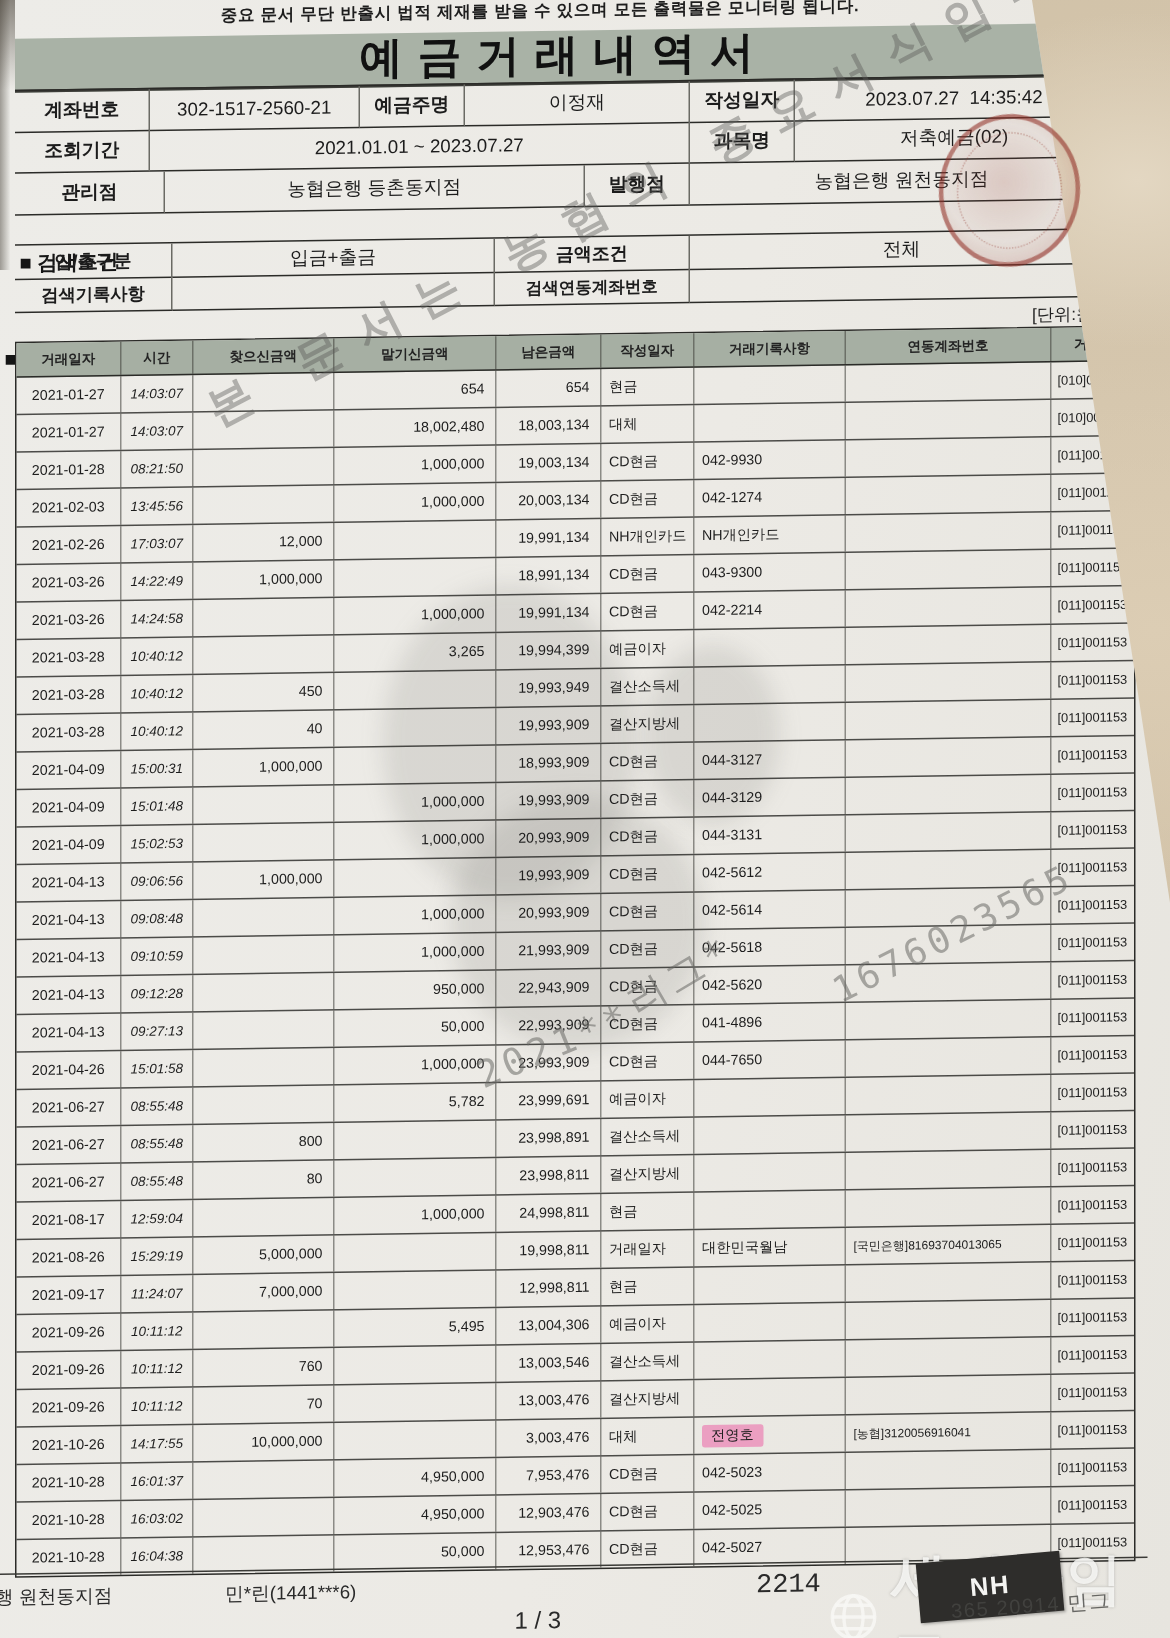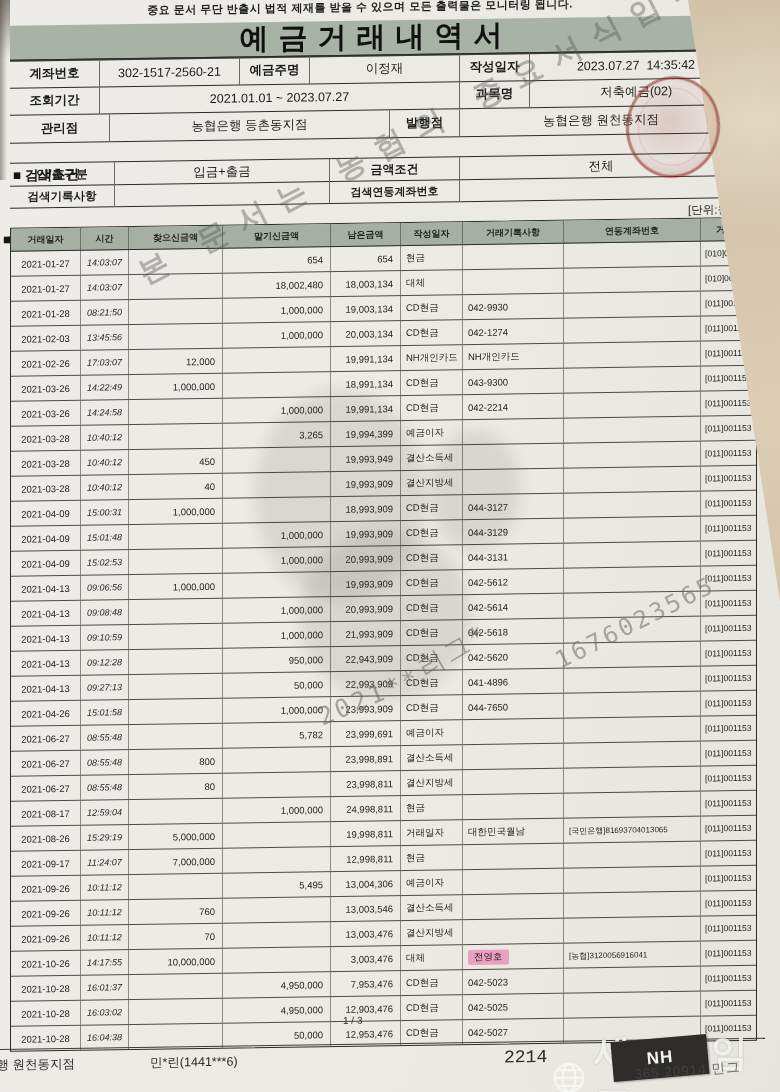--- a/index.html
+++ b/index.html
@@ -510,21 +510,21 @@
               <div class="cell cl">042-5027</div>
               <div class="cell cl c-linked"></div>
               <div class="cell cl c-branch">[011]001153</div>
             </div>
           </div>
       </div>
 
       <div class="abs footline"></div>
       <div class="abs foottext" style="top:1057px;left:-16px;">은행 원천동지점</div>
       <div class="abs foottext" style="top:1057px;left:150px;">민*린(1441***6)</div>
-      <div class="abs foottext" style="top:1020px;left:343px;font-size:10px;">1 / 3</div>
+      <div class="abs foottext" style="top:1078px;left:343px;font-size:16px;">1 / 3</div>
       <div class="abs foottext" style="top:1055px;left:504px;font-size:18px;font-family:Liberation Mono, monospace;">2214</div>
 
       <div class="pencil" style="left:548px;top:618px;transform:rotate(-26deg);">1676023565</div>
       <div class="pencil" style="left:415px;top:640px;transform:rotate(-30deg);font-size:26px;">리그*</div>
       <div class="pencil" style="left:315px;top:688px;transform:rotate(-22deg);font-size:25px;">2021**</div>
 
       <div class="diagwm">본 문서는 농협의 중요서식입니다</div>
     </div>
   </div>
 

